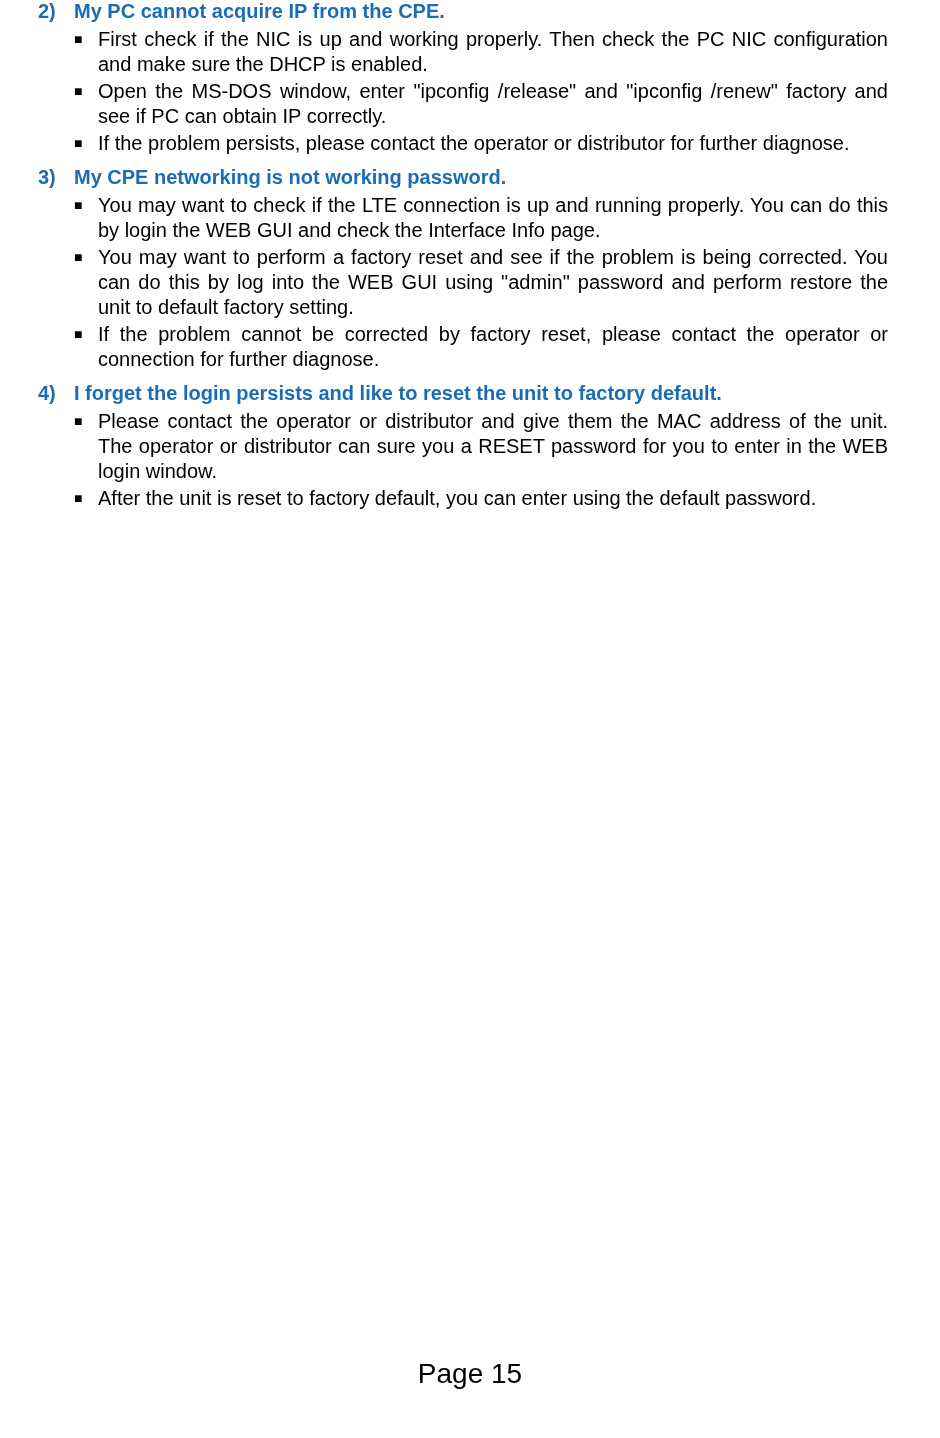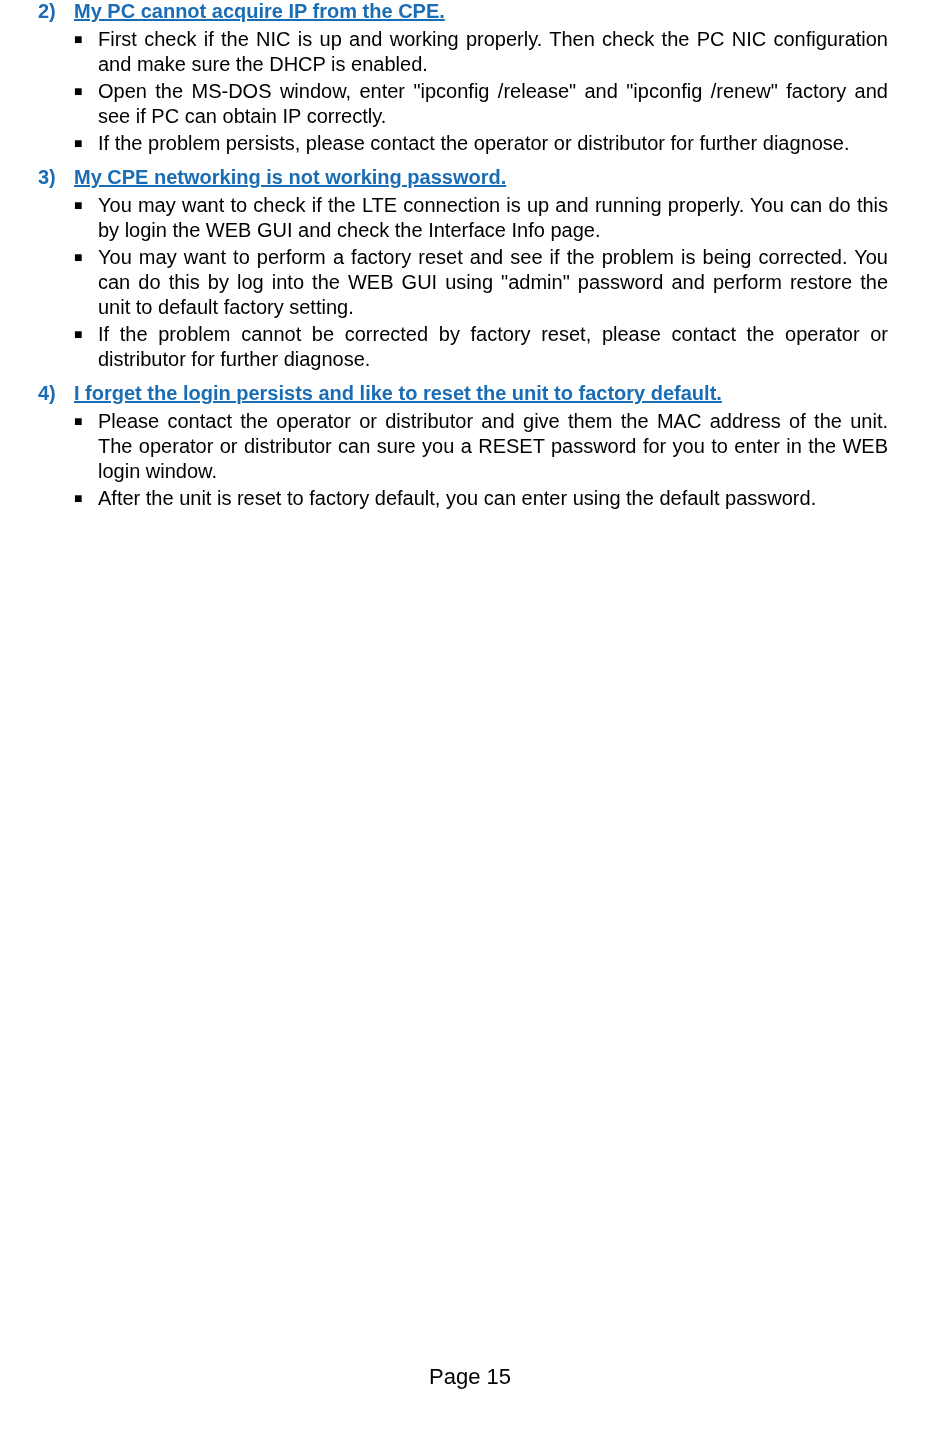--- a/index.html
+++ b/index.html
@@ -29,21 +29,20 @@
       color: #1a6db5;
       font-weight: bold;
       font-size: 20px;
       margin-bottom: 4px;
     }
     .section-number {
       min-width: 36px;
     }
     .section-title {
       flex: 1;
-      text-decoration: underline;
     }
     .bullets {
       padding-left: 36px;
     }
     .bullet-item {
       display: flex;
       align-items: flex-start;
       margin-bottom: 2px;
       text-align: justify;
     }
@@ -56,21 +55,21 @@
       flex: 1;
       line-height: 1.25;
       text-align: justify;
     }
     .page-number {
       position: absolute;
       bottom: 48px;
       left: 0;
       right: 0;
       text-align: center;
-      font-size: 22px;
+      font-size: 28px;
     }
   </style>
 </head>
 <body>
 
 <div class="content">
   <div class="section">
     <div class="section-header">
       <span class="section-number">2)</span>
       <span class="section-title">My PC cannot acquire IP from the CPE.</span>
@@ -100,21 +99,21 @@
       <div class="bullet-item">
         <span class="bullet-marker">■</span>
         <span class="bullet-text">You may want to check if the LTE connection is up and running properly. You can do this by login the WEB GUI and check the Interface Info page.</span>
       </div>
       <div class="bullet-item">
         <span class="bullet-marker">■</span>
         <span class="bullet-text">You may want to perform a factory reset and see if the problem is being corrected. You can do this by log into the WEB GUI using "admin" password and perform restore the unit to default factory setting.</span>
       </div>
       <div class="bullet-item">
         <span class="bullet-marker">■</span>
-        <span class="bullet-text">If the problem cannot be corrected by factory reset, please contact the operator or distributor for further diagnose.</span>
+        <span class="bullet-text">If the problem cannot be corrected by factory reset, please contact the operator or connection for further diagnose.</span>
       </div>
     </div>
   </div>
 
   <div class="section">
     <div class="section-header">
       <span class="section-number">4)</span>
       <span class="section-title">I forget the login persists and like to reset the unit to factory default.</span>
     </div>
     <div class="bullets">

